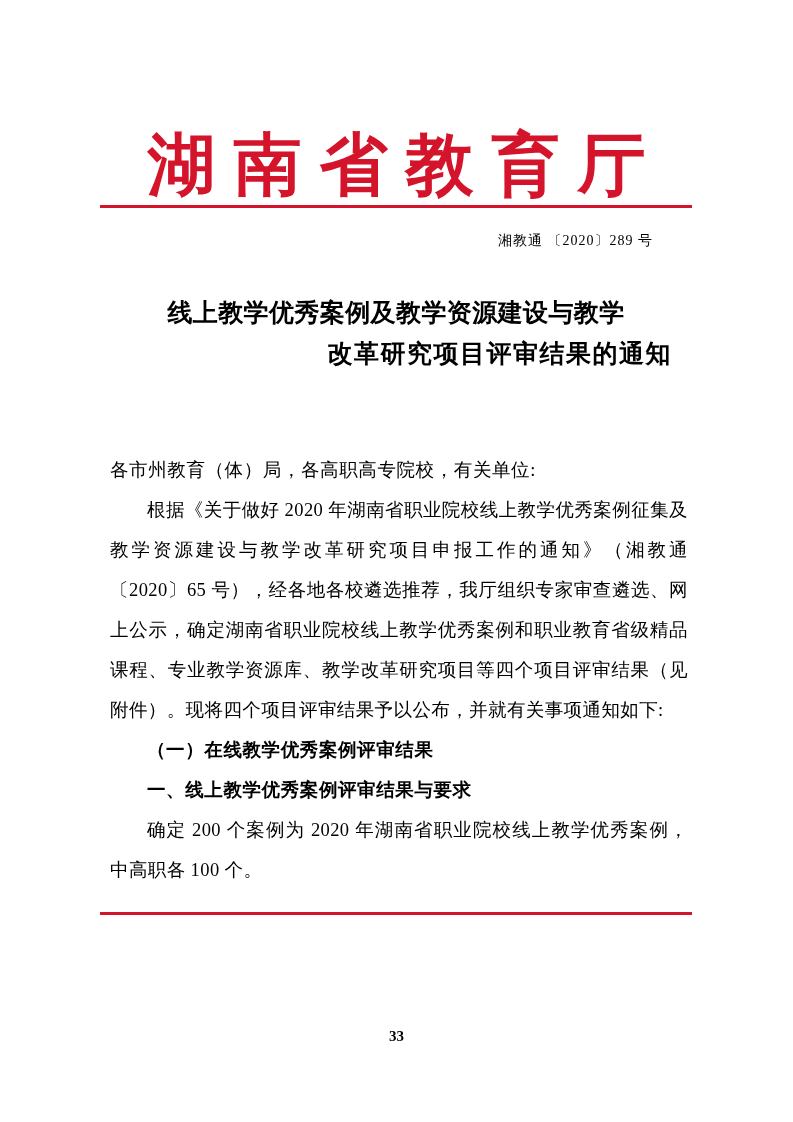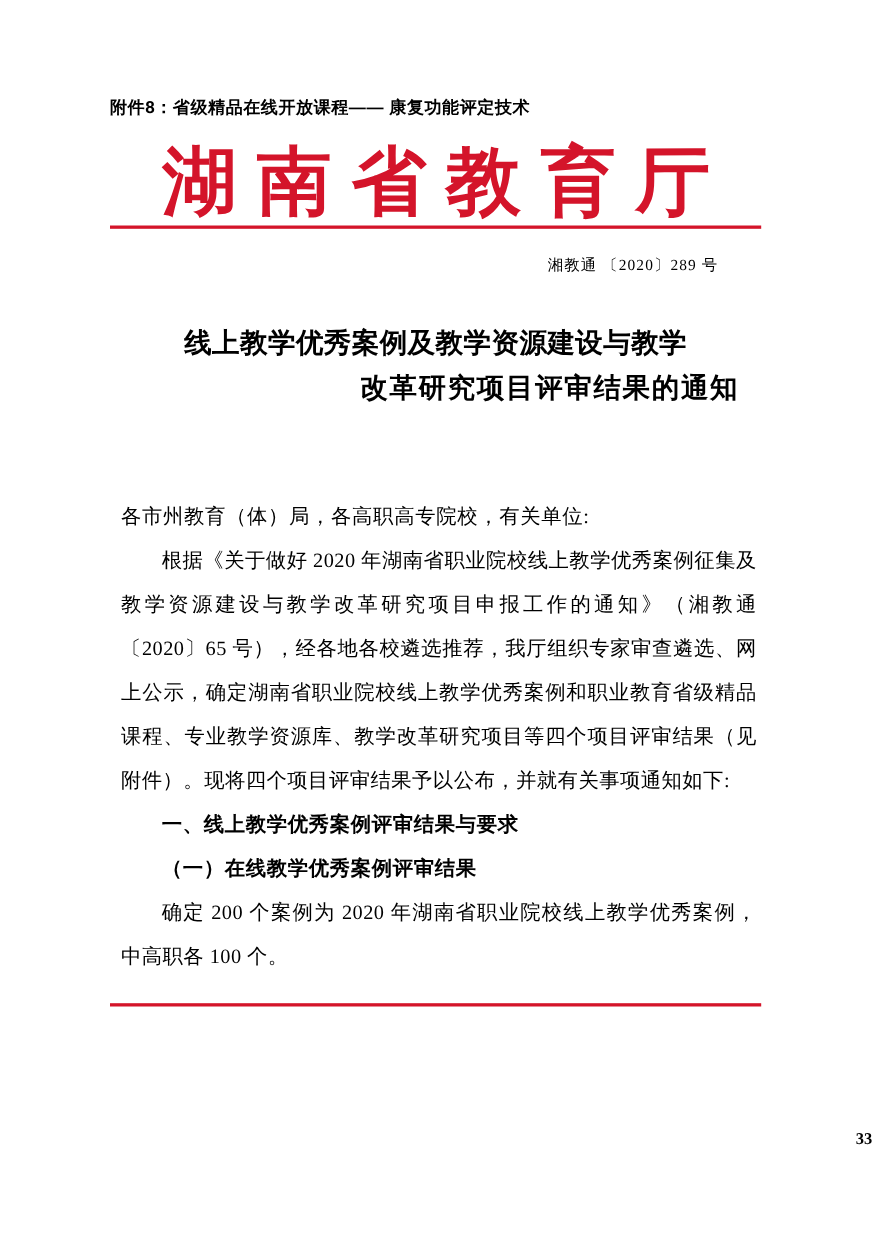--- a/index.html
+++ b/index.html
@@ -127,52 +127,51 @@
     font-weight: bold;
     letter-spacing: 0.6px;
   }
 
   
   .page-number {
     position: absolute;
     left: 0;
     right: 0;
     top: 1028px;
-    text-align: right;
+    text-align: center;
     font-family: "Liberation Serif", serif;
     font-weight: bold;
     font-size: 15px;
     color: #000000;
   }
 </style>
 </head>
 <body>
 
 <div class="page">
 
-  <div class="attachment-line">附件8：省级精品在线开放课程——  康复功能评定技术</div>
 
   <div class="masthead">
     <div class="masthead-title">湖南省教育厅</div>
   </div>
 
   <div class="rule-top"></div>
 
   <div class="doc-number">湘教通 〔2020〕289 号</div>
 
   <div class="doc-title">
     <div class="t2">线上教学优秀案例及教学资源建设与教学</div>
     <div class="t3">改革研究项目评审结果的通知</div>
   </div>
 
   <div class="body-wrap">
     <div class="p-salutation">各市州教育（体）局，各高职高专院校，有关单位:</div>
     <div class="p-indent">根据《关于做好 2020 年湖南省职业院校线上教学优秀案例征集及教学资源建设与教学改革研究项目申报工作的通知》（湘教通〔2020〕65 号），经各地各校遴选推荐，我厅组织专家审查遴选、网上公示，确定湖南省职业院校线上教学优秀案例和职业教育省级精品课程、专业教学资源库、教学改革研究项目等四个项目评审结果（见附件）。现将四个项目评审结果予以公布，并就有关事项通知如下:</div>
+    <div class="p-heading">（一）在线教学优秀案例评审结果</div>
     <div class="p-heading">一、线上教学优秀案例评审结果与要求</div>
-    <div class="p-heading">（一）在线教学优秀案例评审结果</div>
     <div class="p-indent">确定 200 个案例为 2020 年湖南省职业院校线上教学优秀案例，中高职各 100 个。</div>
   </div>
 
   <div class="rule-bottom"></div>
 
   <div class="page-number">33</div>
 
 </div>
 
 </body></html>

